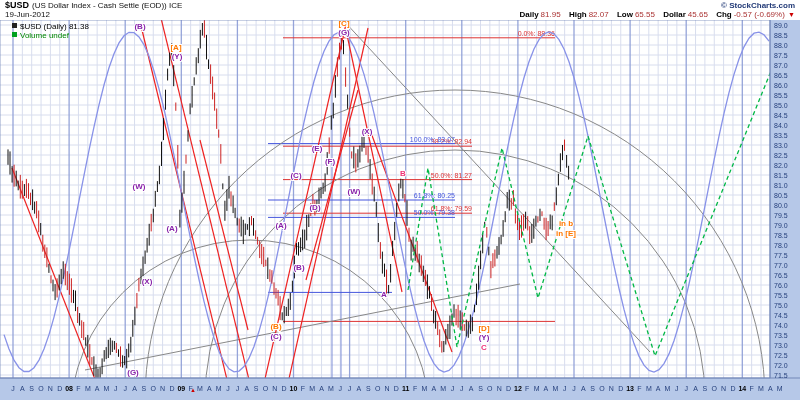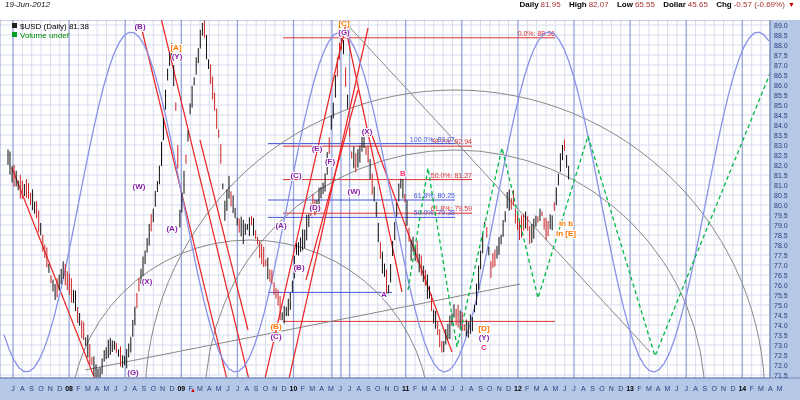--- a/index.html
+++ b/index.html
@@ -3,33 +3,38 @@
 <meta charset="utf-8">
 <style>
   html,body{margin:0;padding:0;background:#9fb6dd;}
   .page{position:relative;width:800px;height:400px;background:#ffffff;
         font-family:"Liberation Sans",sans-serif;outline:1px solid #8ba3cf;overflow:hidden;}
   .hdr{position:absolute;top:0;left:0;width:100%;height:20px;background:#fff;}
   .hrow{display:flex;align-items:baseline;padding:0 5px;height:10px;line-height:10px;white-space:nowrap;}
   .sym{font-size:9px;font-weight:bold;color:#000;margin-right:3px;}
   .ttl{font-size:8px;color:#111;}
   .cpy{margin-left:auto;font-size:8px;font-weight:bold;color:#223a77;}
-  .date{font-size:8px;color:#111;font-style:italic;}
+  .date{font-size:8px;color:#111;}
   .quote{margin-left:auto;font-size:8px;color:#000;}
   .quote b{font-weight:bold;color:#000;margin-left:6px;}
   .qv{color:#aa3333;margin-left:2px;}
   .qarrow{color:#cc0000;font-size:7px;margin-left:1px;}
   svg{position:absolute;top:20px;left:0;}
   svg text{font-family:"Liberation Sans",sans-serif;}
 </style>
 </head>
 <body>
 
 <div class="page">
   <div class="hdr">
+    <div class="hrow">
+      <span class="sym">$USD</span>
+      <span class="ttl">(US Dollar Index - Cash Settle (EOD)) ICE</span>
+      <span class="cpy">© StockCharts.com</span>
+    </div>
     <div class="hrow">
       <span class="date">19-Jun-2012</span>
       <span class="quote">
         <b>Daily</b><span class="qv">81.95</span>
         <b>High</b><span class="qv">82.07</span>
         <b>Low</b><span class="qv">65.55</span>
         <b>Dollar</b><span class="qv">45.65</span>
         <b>Chg</b><span class="qv">-0.57 (-0.69%)</span>
         <span class="qarrow">▼</span>
       </span>

